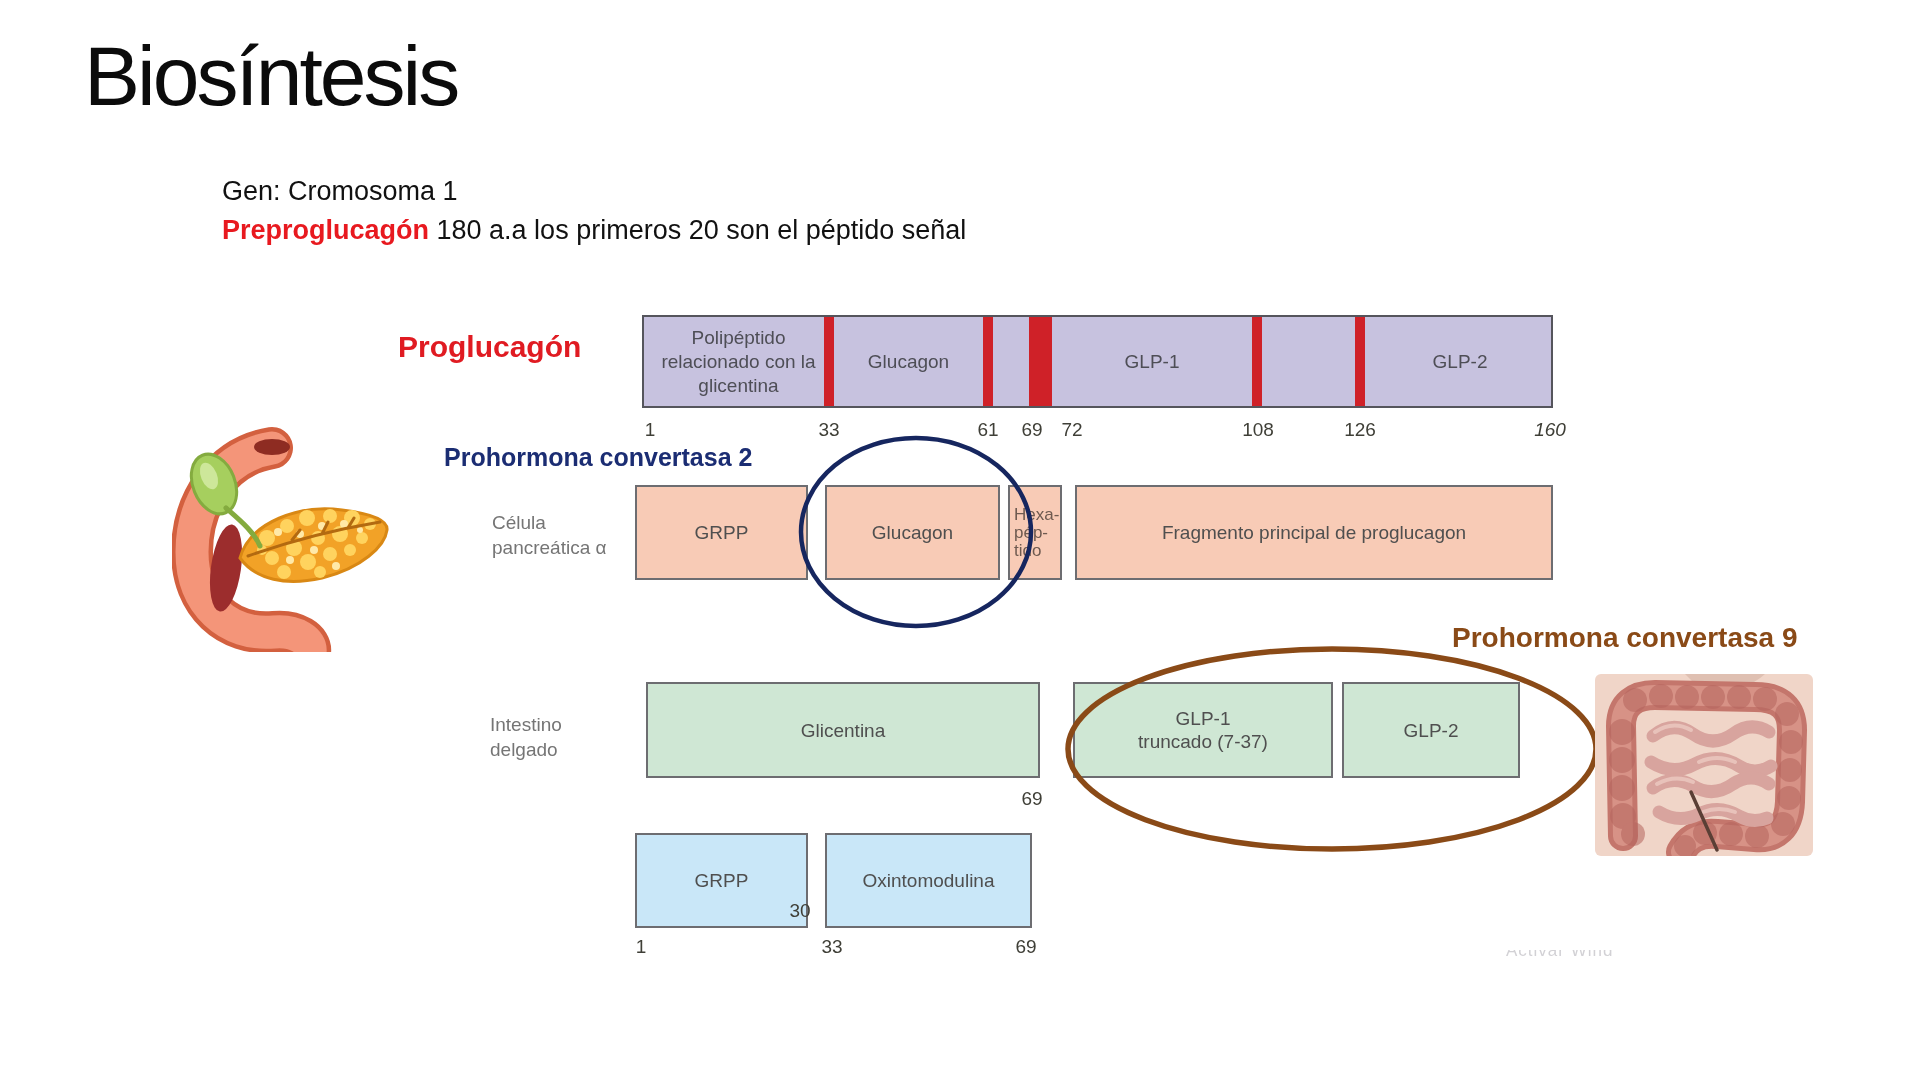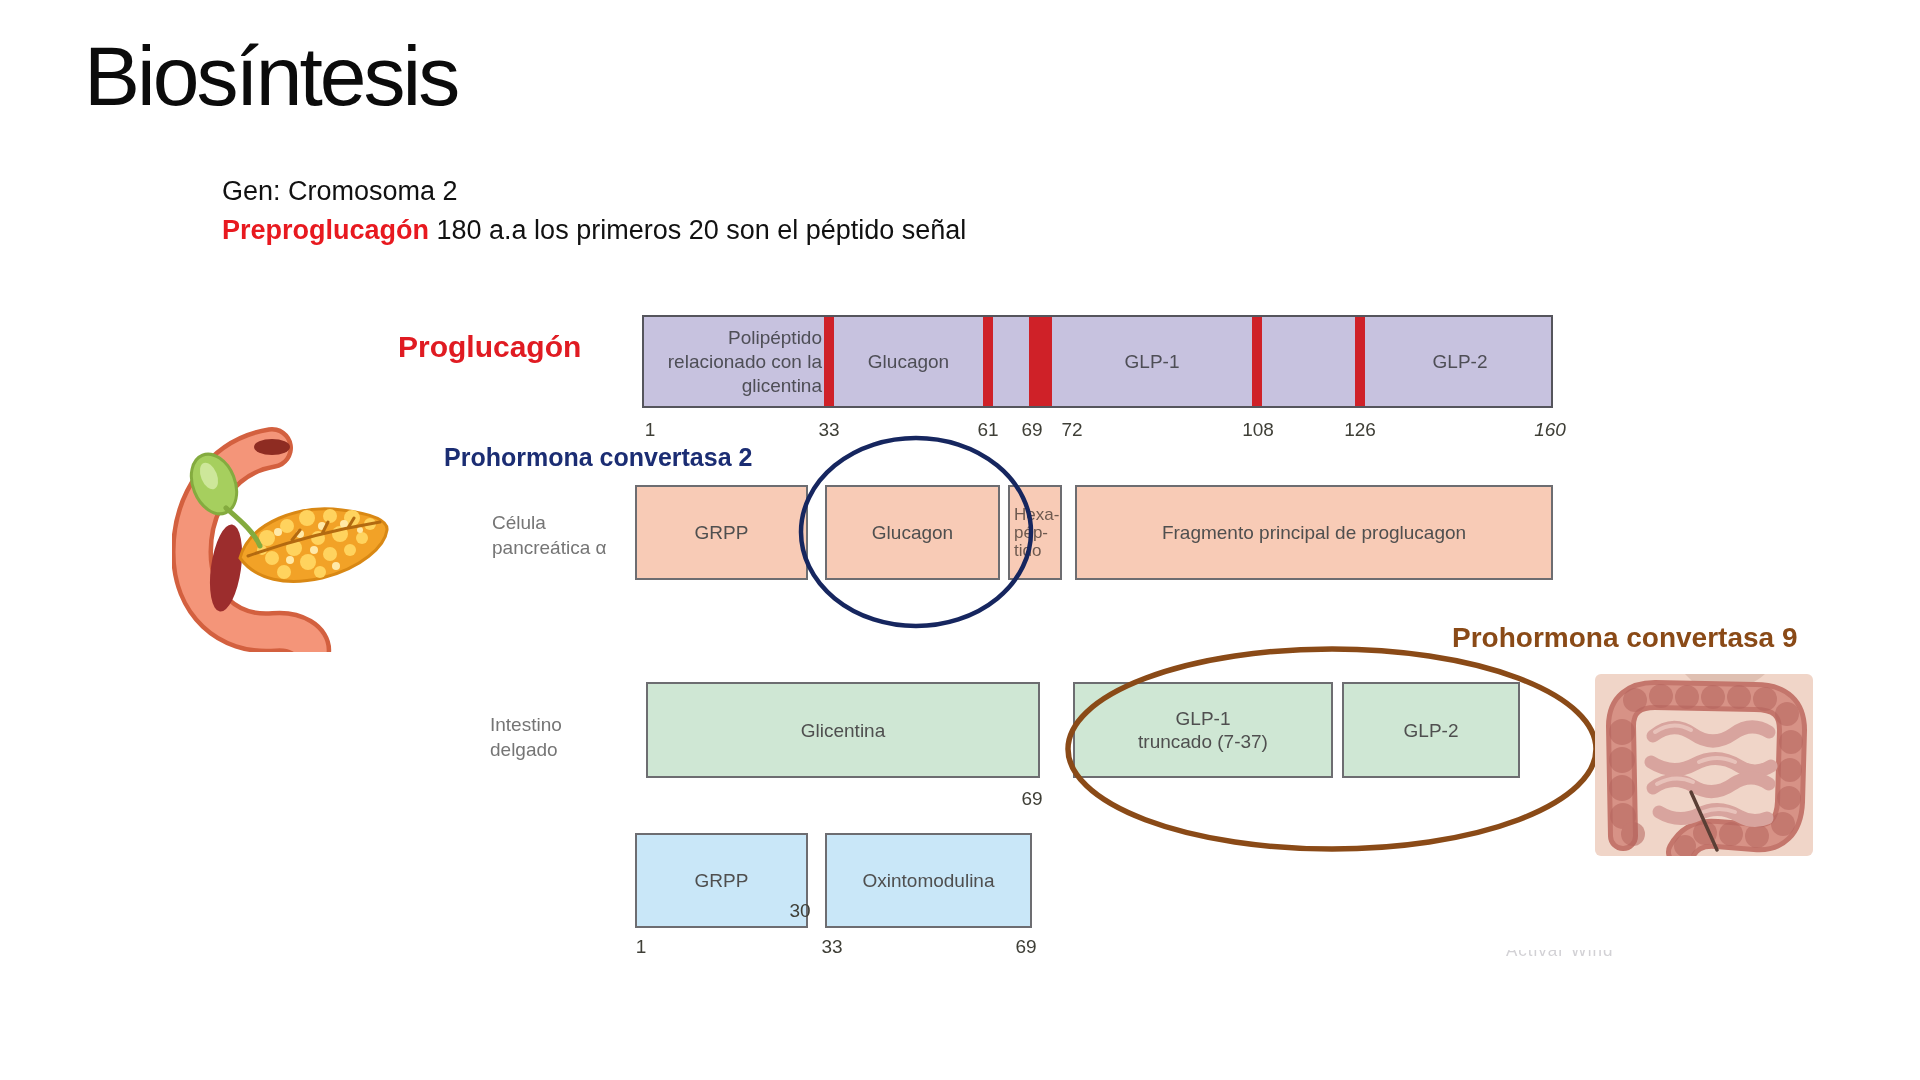--- a/index.html
+++ b/index.html
@@ -23,21 +23,21 @@
   .bar{
     left:642px;top:315px;width:911px;height:93px;background:#c7c2df;
     border:2px solid #55555c;box-sizing:border-box;
   }
   .bar-divider{position:absolute;top:0;bottom:0;background:#cf2128;}
   .bar-label{
     position:absolute;top:0;bottom:0;display:flex;align-items:center;
     justify-content:center;font-size:19px;color:#4e4e56;text-align:center;
     line-height:24px;
   }
-  .bar-label.left{justify-content:flex-start;text-align:right;padding-left:11px;box-sizing:border-box;}
+  .bar-label.left{justify-content:flex-start;text-align:center;padding-left:11px;box-sizing:border-box;}
   .tick{
     position:absolute;transform:translateX(-50%);font-size:19px;color:#3f3f37;
     white-space:nowrap;
   }
 
   
   .box{
     position:absolute;border:2px solid #6d6d71;box-sizing:border-box;
     display:flex;align-items:center;justify-content:center;
     font-size:19px;color:#4f4f4f;text-align:center;line-height:23px;
@@ -55,21 +55,21 @@
   .watermark span{display:block;margin-top:-9px;font-size:17px;color:#aeacb3;letter-spacing:1px;}
 </style>
 </head>
 <body>
 
 <div class="slide">
 
   <div class="abs title">Biosíntesis</div>
 
   <div class="abs intro">
-    <div>Gen: Cromosoma 2</div>
+    <div>Gen: Cromosoma 1</div>
     <div><span class="red-b">Preproglucagón</span><span> 180 a.a los primeros 20 son el péptido señal</span></div>
   </div>
 
   <div class="abs" style="left:172px;top:426px;width:220px;height:226px;">
     <svg width="220" height="226" viewBox="0 0 220 226">
       <path d="M100,22 C50,30 20,76 20,126 C20,178 56,210 102,206 C124,204 140,215 138,226" fill="none" stroke="#d3603f" stroke-width="42" stroke-linecap="round"></path>
       <path d="M100,22 C50,30 20,76 20,126 C20,178 56,210 102,206 C124,204 140,215 138,226" fill="none" stroke="#f49579" stroke-width="33" stroke-linecap="round"></path>
       <ellipse cx="100" cy="21" rx="18" ry="8" fill="#8e2c22"></ellipse>
       <ellipse cx="54" cy="142" rx="15" ry="44" fill="#9c2d2d" transform="rotate(8 54 142)"></ellipse>
       <path d="M68,132 C78,96 128,78 170,84 C202,88 216,95 215,104 C213,120 190,142 150,152 C114,160 84,154 68,132 Z" fill="#f2a227" stroke="#d98814" stroke-width="3"></path>

